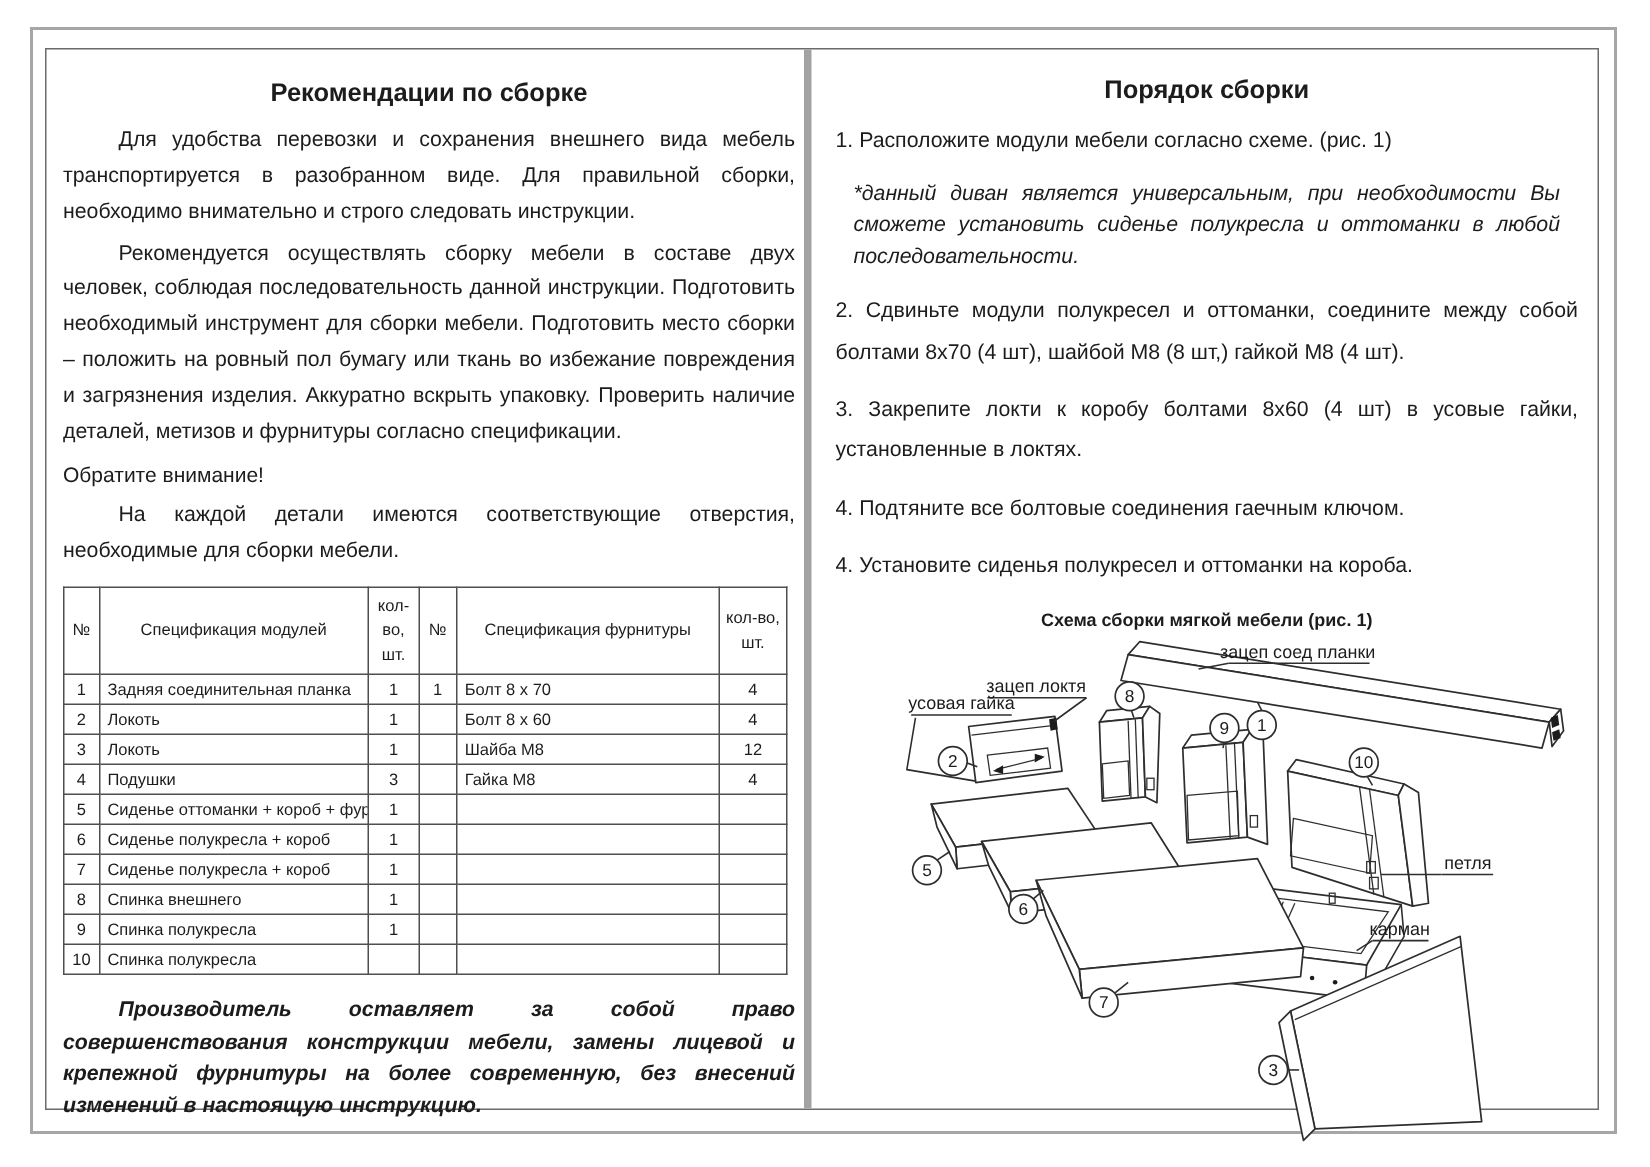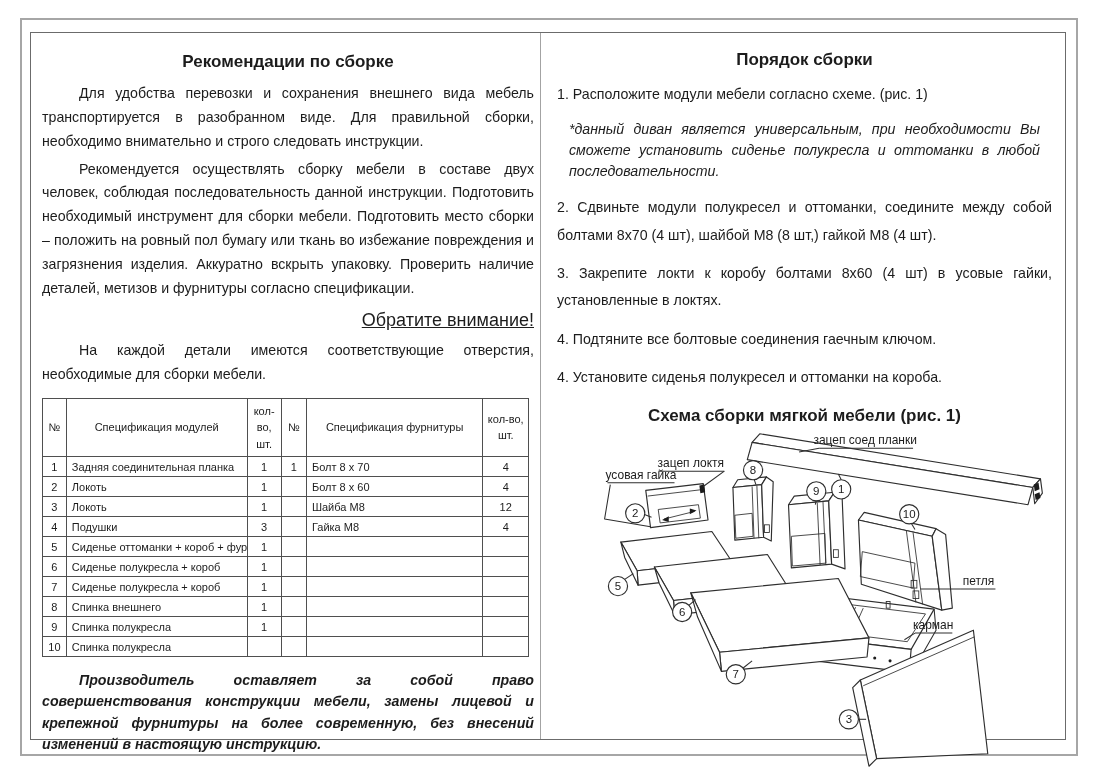--- a/index.html
+++ b/index.html
@@ -1,33 +1,33 @@
 <!DOCTYPE html>
 <html><head>
 <meta charset="utf-8">
 <style>
   html,body{margin:0;padding:0;background:#ffffff;}
   body{font-family:"Liberation Sans",sans-serif;color:#1c1c1c;}
   .sheet{position:relative;width:1100px;height:778px;background:#ffffff;overflow:hidden;}
   .outer-frame{position:absolute;left:20px;top:18px;width:1054px;height:734px;border:2px solid #a6a6a6;}
   .inner-box{position:absolute;left:30px;top:32px;width:1036px;height:708px;border:1px solid #6b6b6b;display:flex;background:#fff;box-sizing:border-box;}
-  .page-left{width:510px;border-right:1px solid #a3a3a3;padding:13px 6px 0 11px;box-sizing:border-box;}
+  .page-left{width:510px;border-right:5px solid #a3a3a3;padding:13px 6px 0 11px;box-sizing:border-box;}
   .page-right{flex:1;padding:11px 13px 0 16px;box-sizing:border-box;}
   .page-title{font-size:17px;font-weight:bold;text-align:center;margin:6px 0 10px;}
   .para{font-size:14.2px;line-height:1.68;text-align:justify;text-indent:37px;margin:0 0 4px;}
-  .center-line{text-align:right;text-indent:0;font-size:18px;line-height:1.68;margin:0 0 4px;text-decoration:underline;}
+  .center-line{text-align:left;text-indent:0;font-size:14px;line-height:1.68;margin:0 0 4px;}
   table.spec{border-collapse:collapse;width:99%;margin-top:11px;font-size:11px;table-layout:fixed;}
   .spec th,.spec td{border:1px solid #4f4f4f;padding:2px 5px;box-sizing:border-box;overflow:hidden;}
   .spec th{font-weight:normal;text-align:center;vertical-align:middle;line-height:1.5;padding:4px 2px;}
   .spec td{vertical-align:middle;height:20px;white-space:nowrap;}
   .spec td.c-num{text-align:center;}
   .footer-note{font-size:14.2px;font-weight:bold;font-style:italic;line-height:1.5;text-align:justify;text-indent:37px;margin:13px 0 0;}
   .step{font-size:14.2px;line-height:1.92;text-align:justify;margin:11px 0;}
   .note{font-size:14.2px;font-style:italic;line-height:1.46;text-align:justify;margin:9px 12px 13px;}
-  .figure-title{font-size:17px;font-weight:bold;text-align:center;margin:15px 0 3px;}
+  .figure-title{font-size:12px;font-weight:bold;text-align:center;margin:15px 0 3px;}
   .diagram{margin-left:-8px;text-align:right;}
   .diagram svg{display:block;}
   .dshape{fill:#ffffff;stroke:#2e2e2e;stroke-width:1.2;stroke-linejoin:round;}
   .dline{fill:none;stroke:#2e2e2e;stroke-width:1.1;stroke-linejoin:round;}
   .dthin{fill:none;stroke:#2e2e2e;stroke-width:0.9;}
   .dfill{fill:#1c1c1c;stroke:none;}
   .ddot{fill:#1c1c1c;stroke:none;}
   .dlabel{font-size:12.5px;fill:#1c1c1c;}
   .dnum{font-size:12px;fill:#1c1c1c;text-anchor:middle;}
 </style>

